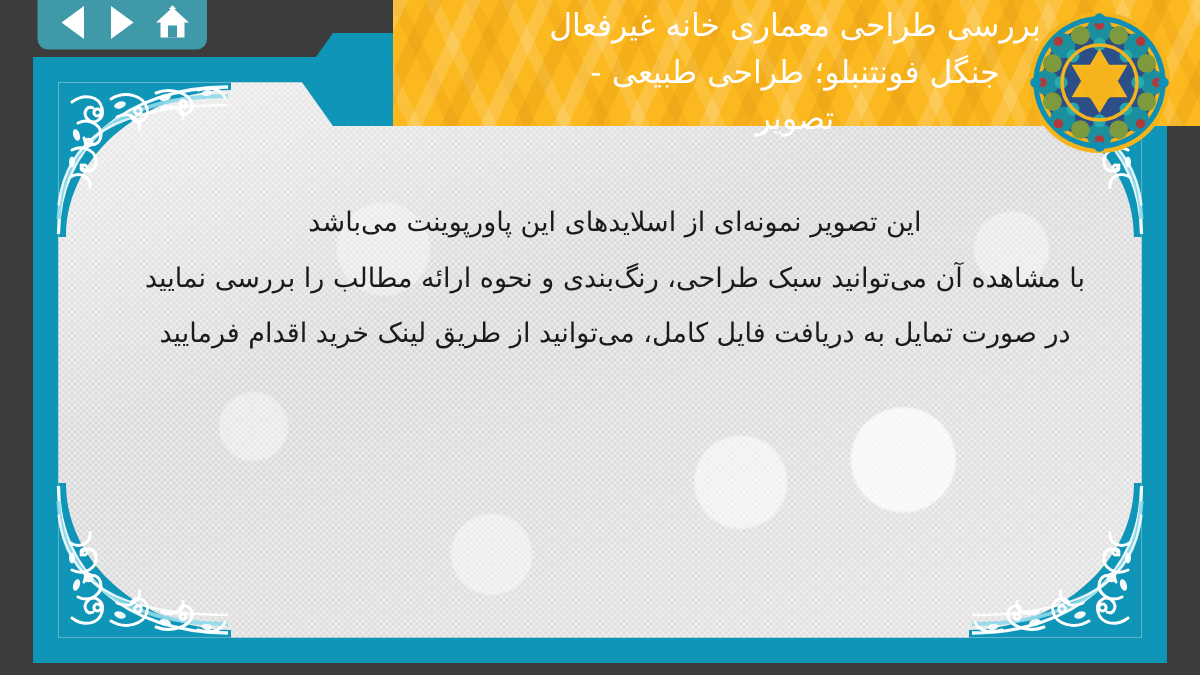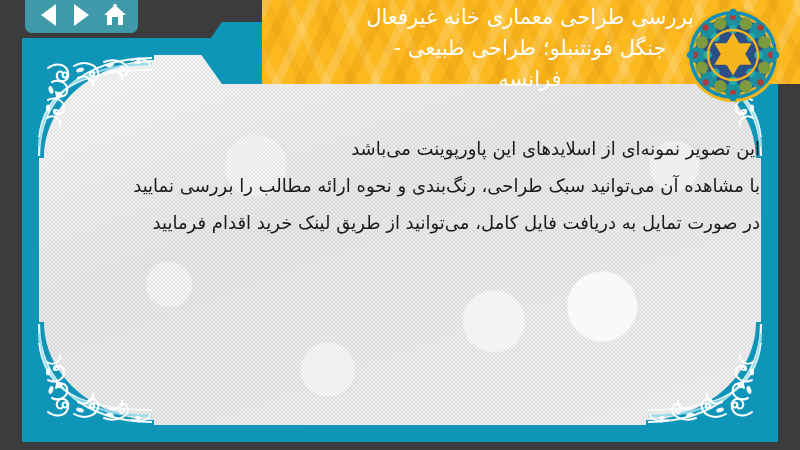--- a/index.html
+++ b/index.html
@@ -176,20 +176,21 @@
     z-index: 35;
   }
 
   
   #body-text {
     position: absolute;
     left: 60px;
     top: 130px;
     width: 700px;
     direction: rtl;
+    text-align: center;
     color: #1a1a1a;
     font-size: 18px;
     line-height: 37px;
     font-family: "DejaVu Sans", sans-serif;
     z-index: 20;
     white-space: pre-line;
   }
 </style>
 </head>
 <body>
@@ -332,21 +333,21 @@
 
   <div id="body-text">این تصویر نمونه‌ای از اسلایدهای این پاورپوینت می‌باشد
 با مشاهده آن می‌توانید سبک طراحی، رنگ‌بندی و نحوه ارائه مطالب را بررسی نمایید
 در صورت تمایل به دریافت فایل کامل، می‌توانید از طریق لینک خرید اقدام فرمایید</div>
 
   <div id="banner-wrap">
     <div id="banner-tab"></div>
     <div id="banner-yellow"></div>
     <div id="banner-title">بررسی طراحی معماری خانه غیرفعال
 جنگل فونتنبلو؛ طراحی طبیعی -
-فرانسه</div>
+تصویر</div>
   </div>
 
   <div id="medallion">
     <svg viewBox="0 0 100 100" width="98" height="98">
       <circle cx="50" cy="50" r="48" fill="#f5b31c"></circle>
       <circle cx="50" cy="50" r="45" fill="#0e8fb5"></circle>
       <circle cx="50" cy="50" r="41.5" fill="#f5b31c"></circle>
       <circle cx="50" cy="50" r="39" fill="#2b4f86"></circle>
       <g>
         <g fill="#1c8f9e">

